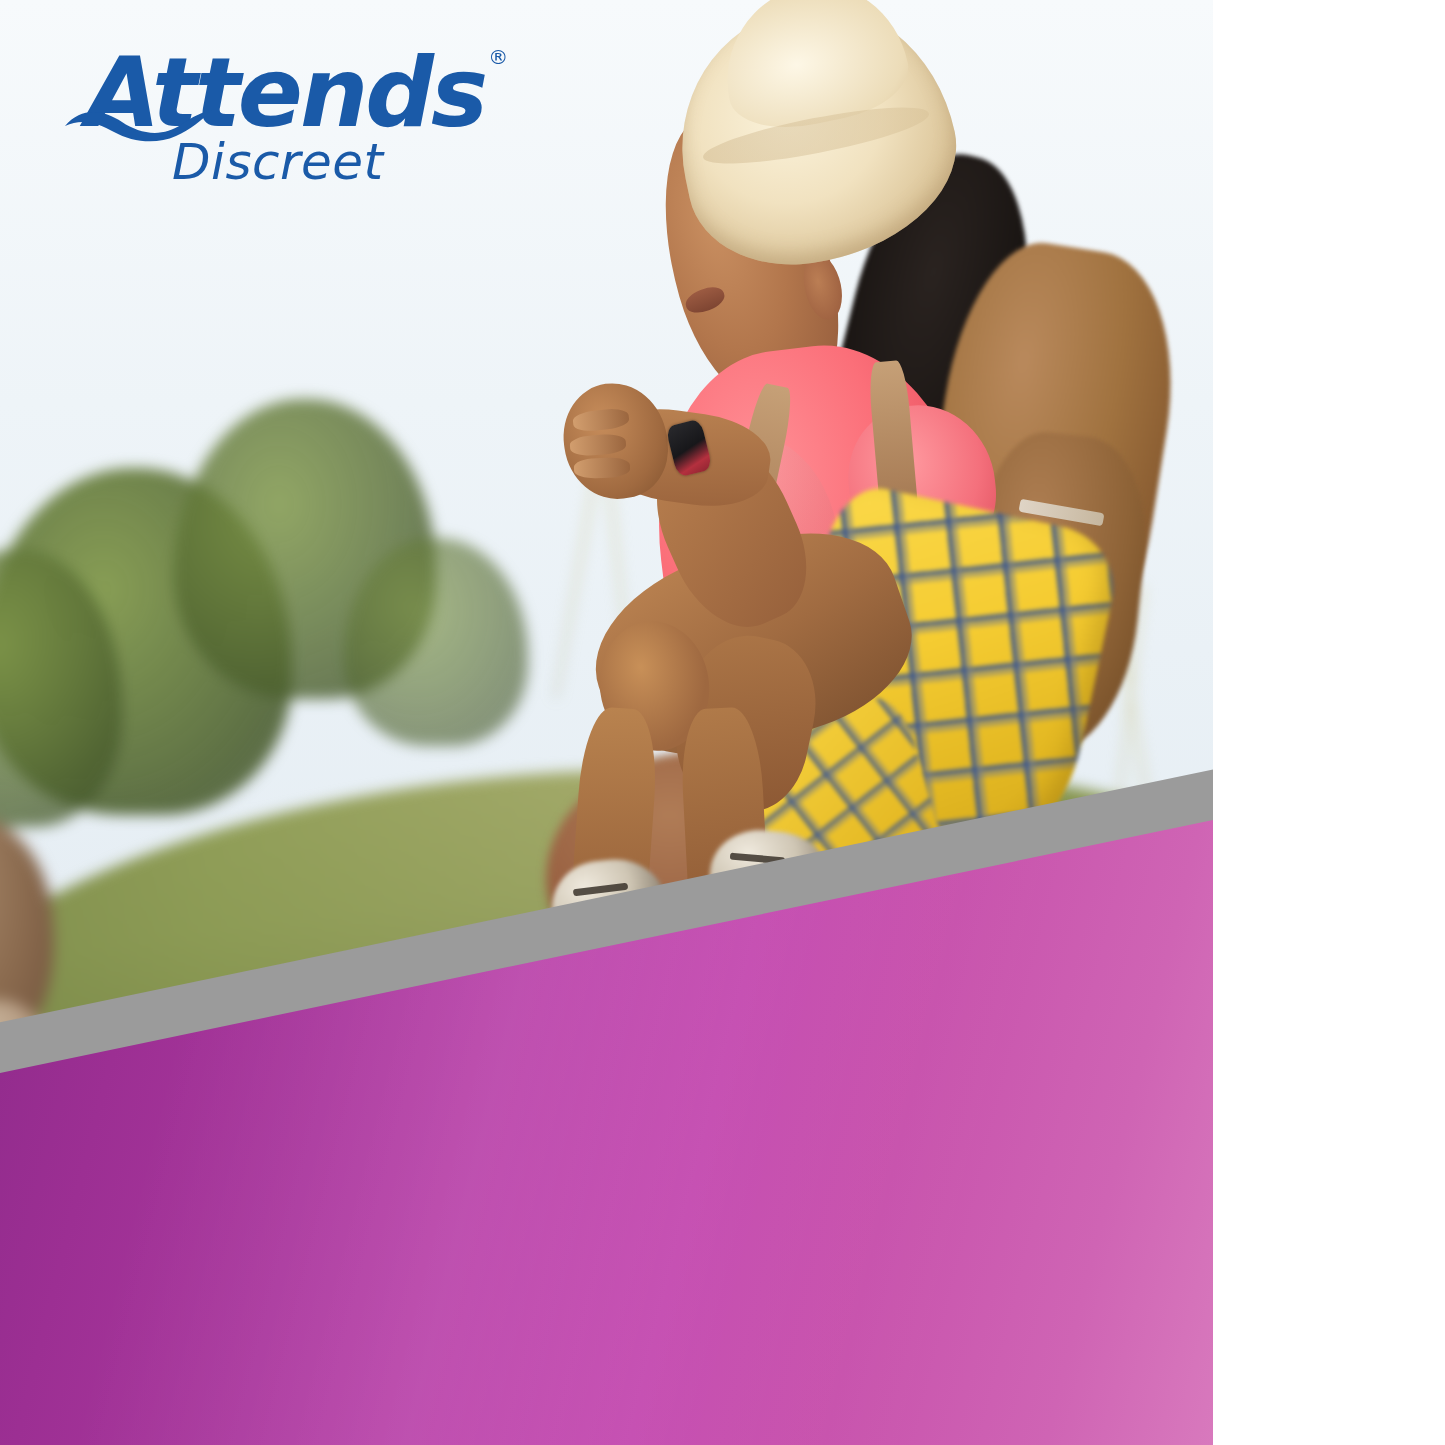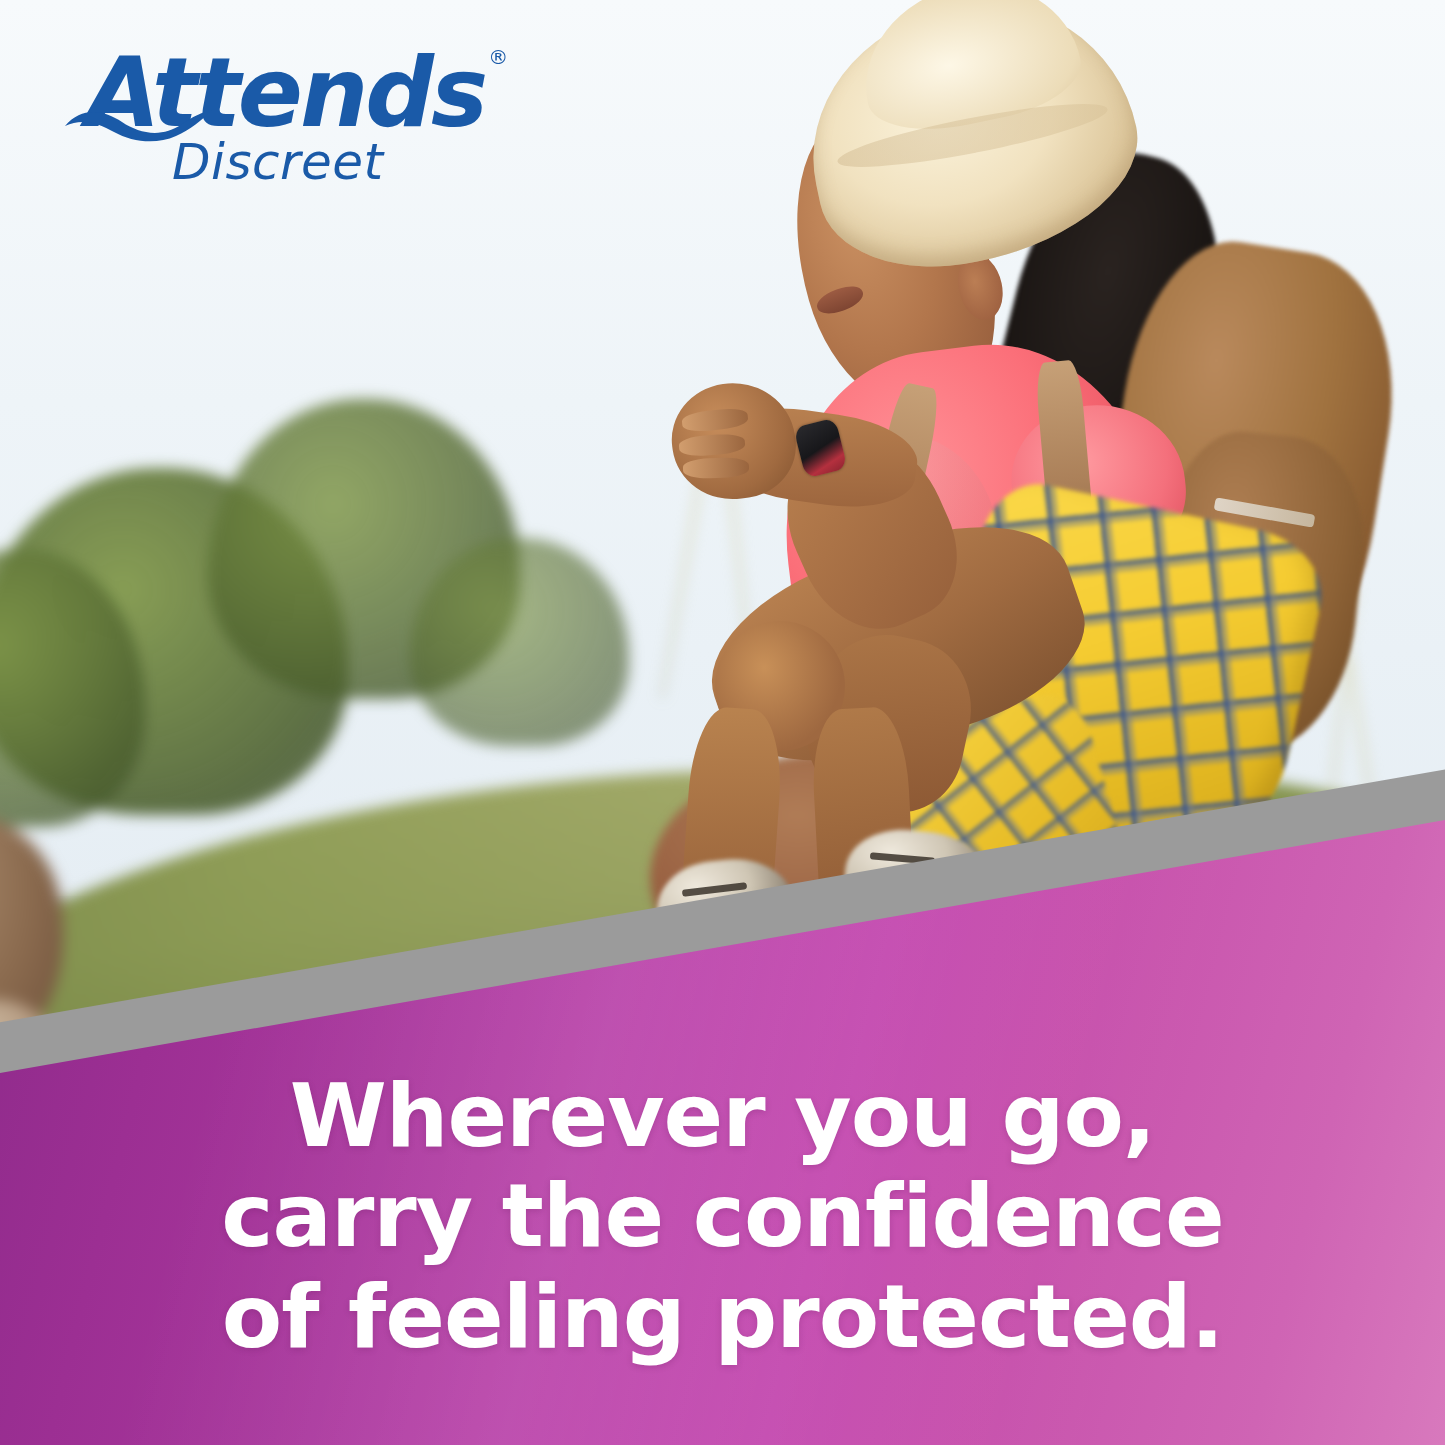--- a/index.html
+++ b/index.html
@@ -1,21 +1,21 @@
 <!DOCTYPE html>
 <html><head>
 <meta charset="utf-8">
 <title>Attends Discreet Bladder Control Pads</title>
 <style>
   html,body{margin:0;padding:0;background:#fff;}
   body{font-family:"Liberation Sans","DejaVu Sans",sans-serif;}
 
   .ad-canvas{
     position:relative;
-    width:1445px;height:1445px;
+    width:1213px;height:1445px;
     overflow:hidden;
     background:#eef3f7;
   }
 
   
   .photo{
     position:absolute;inset:0;
     overflow:hidden;
     background:
       radial-gradient(120% 90% at 62% 8%, #fbfdfe 0%, #f2f6fa 38%, #e3ebf2 64%, #d7e2ec 100%);
@@ -499,19 +499,14 @@
   <div class="logo-block">
     <span class="logo-word">
       <svg class="logo-swoosh" viewBox="0 0 150 44" aria-hidden="true">
         <path d="M1 22 C18 2, 40 6, 58 18 C76 30, 98 34, 118 20 C128 13, 138 8, 148 6 C138 16, 126 26, 112 32 C92 41, 68 38, 50 28 C34 19, 18 14, 1 22 Z" fill="#1a5aa8"></path>
       </svg>
       <span>Attends</span><sup class="logo-reg">®</sup>
     </span>
     <span class="logo-sub">Discreet</span>
   </div>
 
-  <div class="tagline">
-    <span class="ln">Wherever you go,</span>
-    <span class="ln">carry the confidence</span>
-    <span class="ln">of feeling protected.</span>
-  </div>
 
 </div>
 
 </body></html>

